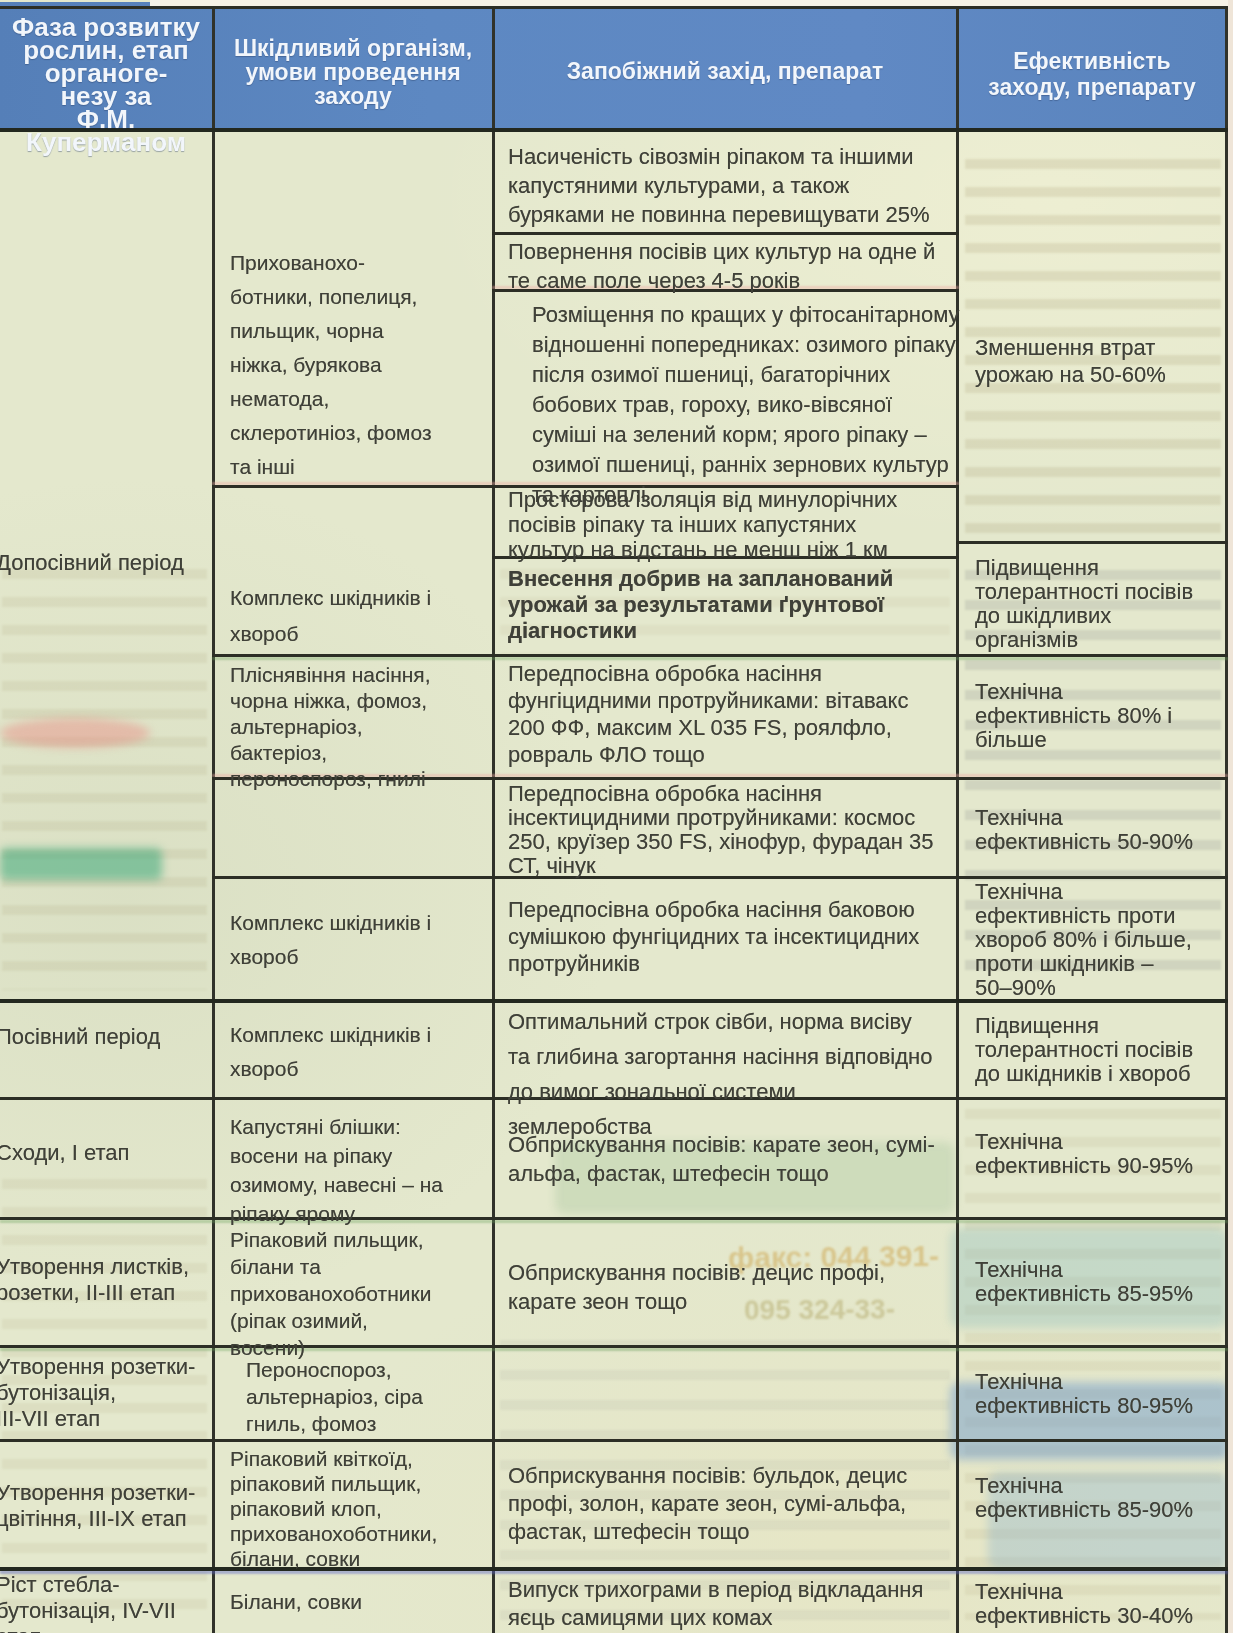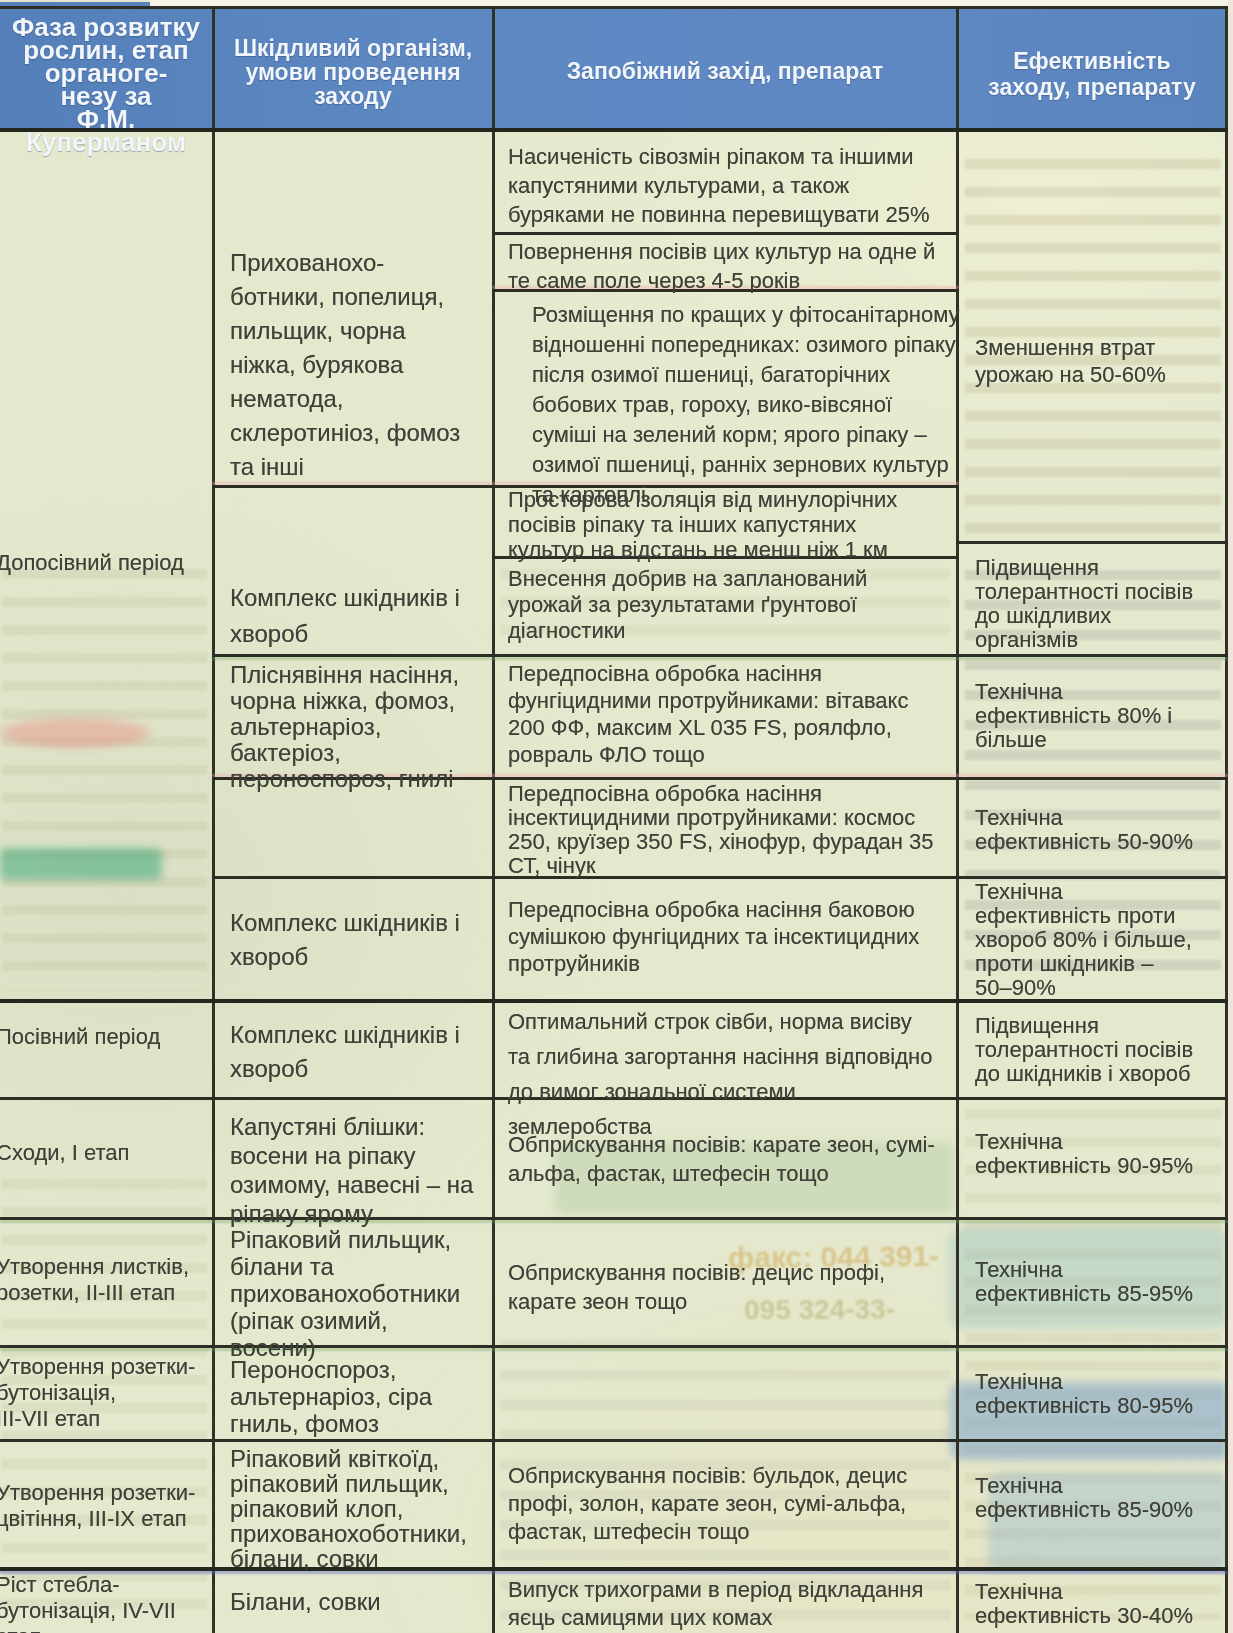--- a/index.html
+++ b/index.html
@@ -23,21 +23,21 @@
   .vline{position:absolute; width:3px; background:#30322a;}
   .hline{position:absolute; height:3px; background:#2c2e25;}
   .thick{height:4px; background:#23281f;}
   .fringe-pink{box-shadow:0 -3px 2px rgba(238,170,165,.45);}
   .fringe-green{box-shadow:0 3px 2px rgba(110,165,95,.40);}
   .fringe-blue{box-shadow:0 3px 2px rgba(95,105,200,.45);}
 
   .txt{position:absolute; white-space:pre-line; color:#3f4038;
        text-shadow:0 0 .5px rgba(63,64,56,.55);}
   .c1{left:-4px;  width:216px; font-size:22px; line-height:26px;}
-  .c2{left:230px; width:260px; font-size:24px; line-height:27px;}
+  .c2{left:230px; width:260px; font-size:21px; line-height:27px;}
   .c3{left:508px; width:447px; font-size:22px; line-height:29px;}
   .c4{left:975px; width:252px; font-size:22px; line-height:24px;}
   .th{position:absolute; color:#f2f6fb; font-weight:bold; font-size:23px;
       text-align:center; white-space:pre-line;
       text-shadow:0 1px 1px rgba(40,60,100,.4);}
 
   
   .bleed{position:absolute; pointer-events:none; filter:blur(1px);}
   .bleed-lines{
     background:repeating-linear-gradient(180deg,
@@ -147,21 +147,21 @@
 хвороб</div>
   <div class="txt c2" style="top:1112px; line-height:29px;">Капустяні блішки:
 восени на ріпаку
 озимому, навесні – на
 ріпаку ярому</div>
   <div class="txt c2" style="top:1226px; line-height:27px;">Ріпаковий пильщик,
 білани та
 прихованохоботники
 (ріпак озимий,
 восени)</div>
-  <div class="txt c2" style="top:1356px; line-height:27px;">Пероноспороз,
+  <div class="txt c2" style="top:1356px; line-height:27px;margin-left:16px;">Пероноспороз,
 альтернаріоз, сіра
 гниль, фомоз</div>
   <div class="txt c2" style="top:1446px; line-height:25px;">Ріпаковий квіткоїд,
 ріпаковий пильщик,
 ріпаковий клоп,
 прихованохоботники,
 білани, совки</div>
   <div class="txt c2" style="top:1588px;">Білани, совки</div>
 
   <div class="txt c3" style="top:142px;">Насиченість сівозмін ріпаком та іншими
@@ -172,21 +172,21 @@
   <div class="txt c3" style="top:300px; line-height:30px;margin-left:24px;">Розміщення по кращих у фітосанітарному
 відношенні попередниках: озимого ріпаку
 після озимої пшениці, багаторічних
 бобових трав, гороху, вико-вівсяної
 суміші на зелений корм; ярого ріпаку –
 озимої пшениці, ранніх зернових культур
 та картоплі</div>
   <div class="txt c3" style="top:487px; line-height:25px;">Просторова ізоляція від минулорічних
 посівів ріпаку та інших капустяних
 культур на відстань не менш ніж 1 км</div>
-  <div class="txt c3" style="top:566px; line-height:26px;">Внесення добрив на запланований
+  <div class="txt c3" style="top:566px; line-height:26px;font-weight:bold;">Внесення добрив на запланований
 урожай за результатами ґрунтової
 діагностики</div>
   <div class="txt c3" style="top:660px; line-height:27px;">Передпосівна обробка насіння
 фунгіцидними протруйниками: вітавакс
 200 ФФ, максим XL 035 FS, роялфло,
 ровраль ФЛО тощо</div>
   <div class="txt c3" style="top:782px; line-height:24px;">Передпосівна обробка насіння
 інсектицидними протруйниками: космос
 250, круїзер 350 FS, хінофур, фурадан 35
 СТ, чінук</div>

